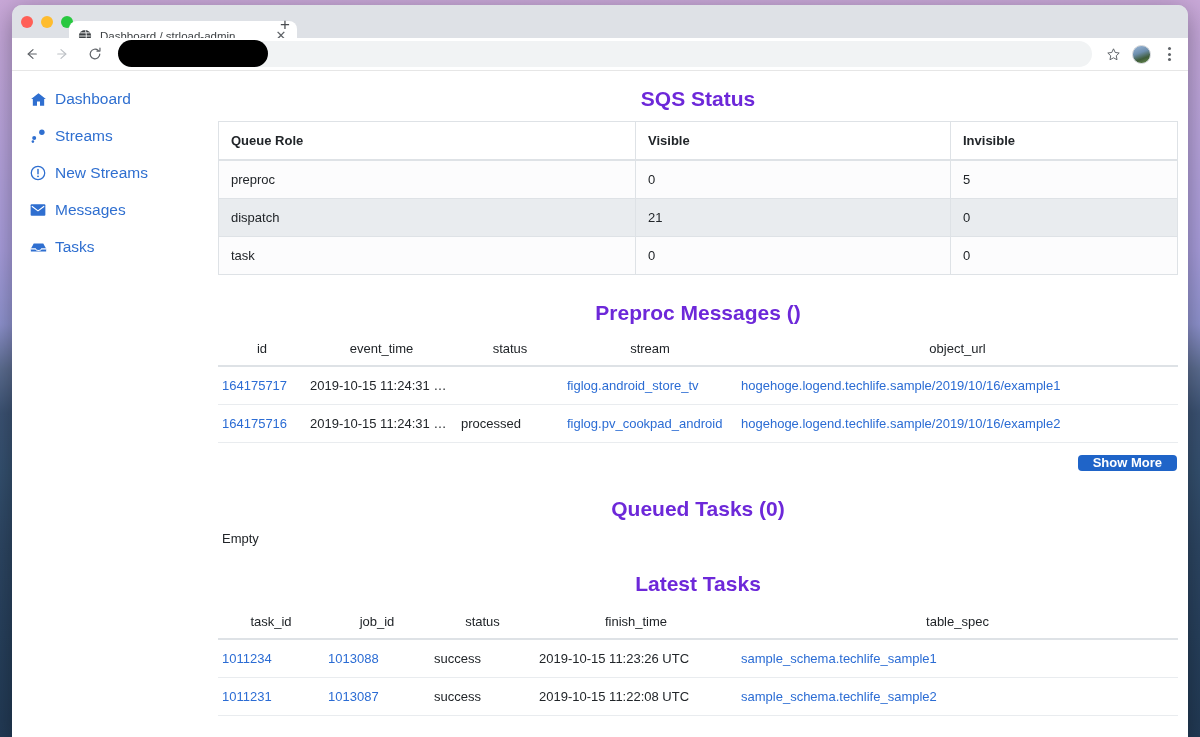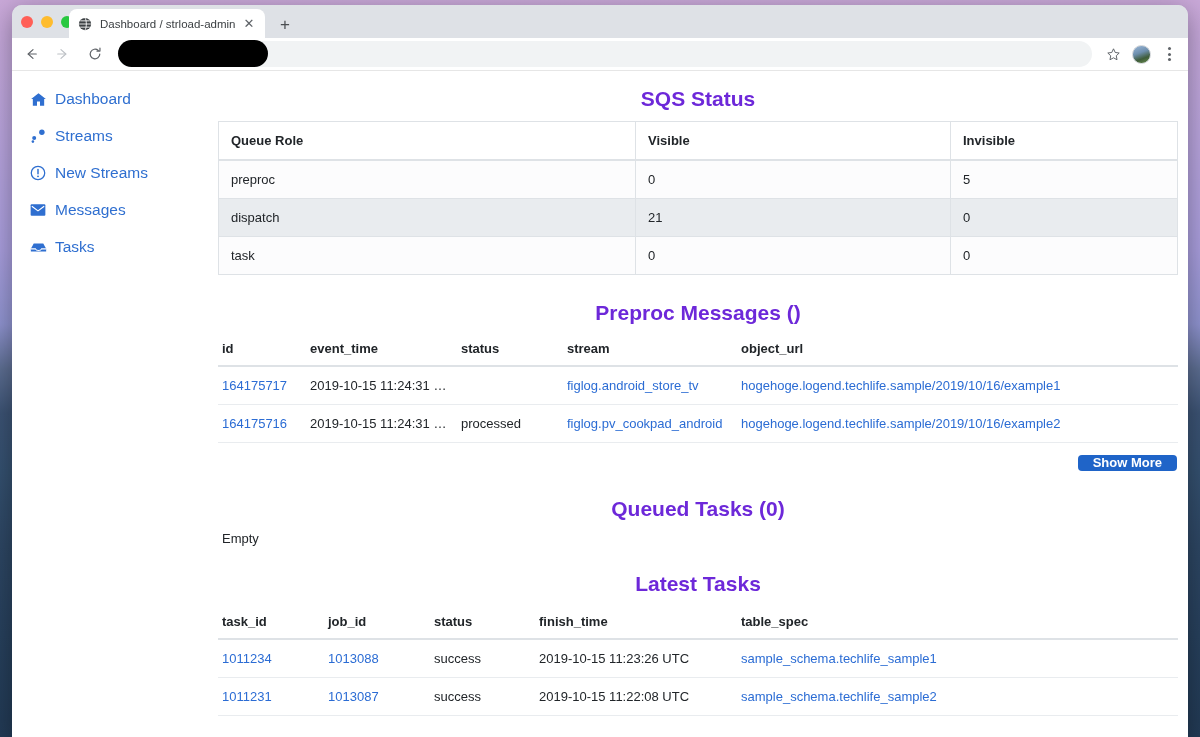--- a/index.html
+++ b/index.html
@@ -53,22 +53,22 @@
     width: 12px;
     height: 12px;
     border-radius: 50%;
   }
   .tl.red { background: #ff5f57; }
   .tl.yellow { background: #febc2e; }
   .tl.green { background: #28c840; }
   .tab {
     position: absolute;
     left: 57px;
-    top: 4px;
-    width: 196px;
+    top: 16px;
+    width: 228px;
     height: 29px;
     background: #ffffff;
     border-radius: 8px 8px 0 0;
     display: flex;
     align-items: center;
     padding: 0 8px;
     box-sizing: border-box;
   }
   .tab-favicon {
     width: 15px;
@@ -271,22 +271,22 @@
   .col-vis  { width: 290px; }
   
   table.plain {
     width: 100%;
     border-collapse: collapse;
     font-size: 13px;
     color: #212529;
     table-layout: fixed;
   }
   table.plain th {
-    text-align: left;
-    font-weight: bold;
+    text-align: center;
+    font-weight: normal;
     padding: 6px 4px 9px 4px;
     border-bottom: 2px solid #dee2e6;
   }
   table.plain td {
     padding: 11px 4px;
     border-bottom: 1px solid #e9ecef;
     white-space: nowrap;
     overflow: hidden;
     text-overflow: ellipsis;
   }

